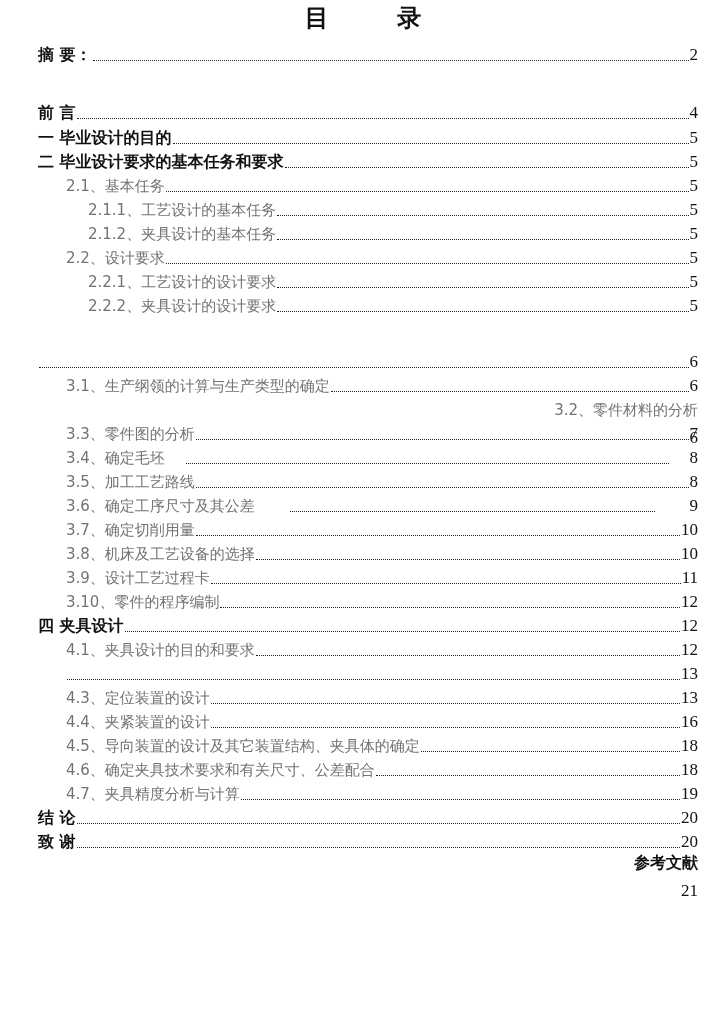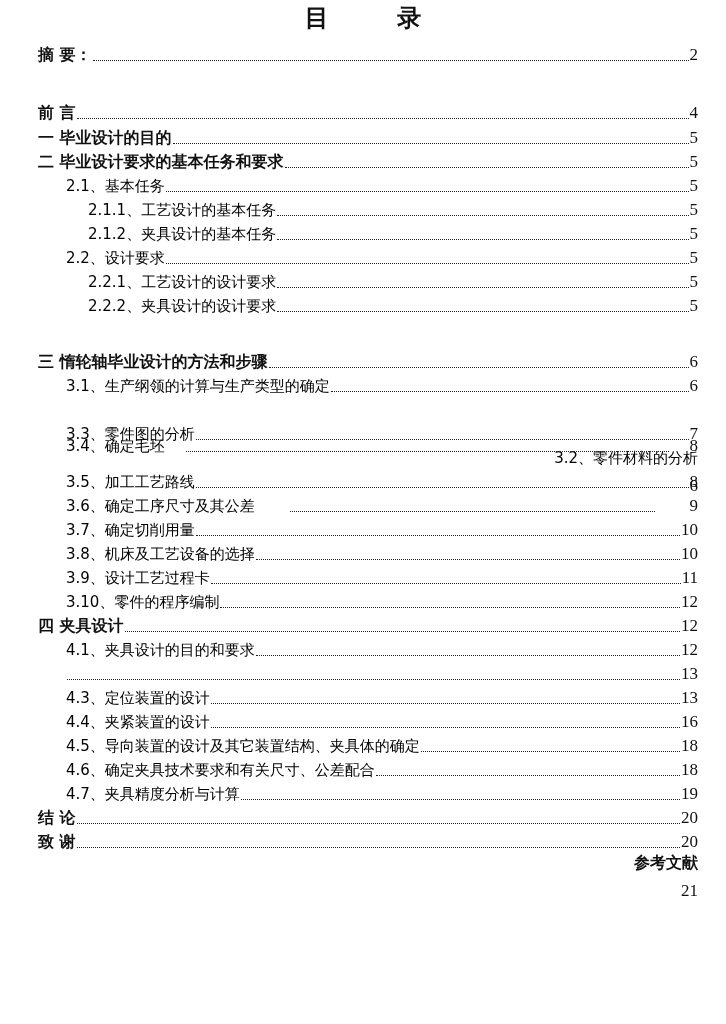--- a/index.html
+++ b/index.html
@@ -5,21 +5,21 @@
     html, body { margin: 0; padding: 0; background: #ffffff; }
     body { width: 726px; height: 1024px; position: relative; overflow: hidden; color: #111; font-family: "DejaVu Serif", "Liberation Serif", serif; }
     .title { position: absolute; top: 2px; left: 0; width: 726px; text-align: center; font-size: 24px; font-weight: bold; font-family: "DejaVu Sans", sans-serif; letter-spacing: 30px; padding-left: 30px; box-sizing: border-box; }
     .toc-row { position: absolute; left: 38px; width: 660px; height: 22px; display: flex; align-items: flex-end; font-size: 16px; line-height: 22px; }
     .toc-row .label { white-space: nowrap; }
     .toc-row .leader { flex: 1; border-bottom: 1.5px dotted #222; margin: 0 1px 5px 1px; height: 0; }
     .toc-row .page { white-space: nowrap; font-family: "Liberation Serif", serif; font-size: 17px; }
     .lvl0 .label { font-weight: bold; font-family: "DejaVu Sans", sans-serif; font-size: 16px; }
     .lvl1 { left: 66px; width: 632px; }
     .lvl2 { left: 88px; width: 610px; }
-    .lvl1 .label, .lvl2 .label { font-family: "DejaVu Sans", sans-serif; font-size: 15px; color: #000000; margin-top: 48px; }
+    .lvl1 .label, .lvl2 .label { font-family: "DejaVu Sans", sans-serif; font-size: 15px; color: #737373; }
   </style>
 </head>
 <body>
 
 <div class="title">目 录</div>
 
 <div id="toc">
     <div class="toc-row lvl0" style="top: 44px;">
       <span class="label">摘 要：</span>
       <span class="leader"></span>
@@ -64,40 +64,39 @@
       <span class="label">2.2.1、工艺设计的设计要求</span>
       <span class="leader"></span>
       <span class="page">5</span>
     </div>
     <div class="toc-row lvl2" style="top: 295px;">
       <span class="label">2.2.2、夹具设计的设计要求</span>
       <span class="leader"></span>
       <span class="page">5</span>
     </div>
     <div class="toc-row lvl0" style="top: 351px;">
-      <span class="label">三  惰轮轴毕业设计的方法和步骤</span>
       <span class="leader"></span>
       <span class="page">6</span>
     </div>
     <div class="toc-row lvl1" style="top: 375px;">
       <span class="label">3.1、生产纲领的计算与生产类型的确定</span>
       <span class="leader"></span>
       <span class="page">6</span>
     </div>
     <div class="toc-row lvl1" style="top: 399px; flex-direction: column;">
       <span class="label">3.2、零件材料的分析</span>
       <span class="leader"></span>
       <span class="page">6</span>
     </div>
     <div class="toc-row lvl1" style="top: 423px;">
       <span class="label">3.3、零件图的分析</span>
       <span class="leader"></span>
       <span class="page">7</span>
     </div>
-    <div class="toc-row lvl1" style="top: 435px; gap: 20px;">
+    <div class="toc-row lvl1" style="top: 447px; gap: 20px;">
       <span class="label">3.4、确定毛坯</span>
       <span class="leader"></span>
       <span class="page">8</span>
     </div>
     <div class="toc-row lvl1" style="top: 471px;">
       <span class="label">3.5、加工工艺路线</span>
       <span class="leader"></span>
       <span class="page">8</span>
     </div>
     <div class="toc-row lvl1" style="top: 495px; gap: 34px;">

